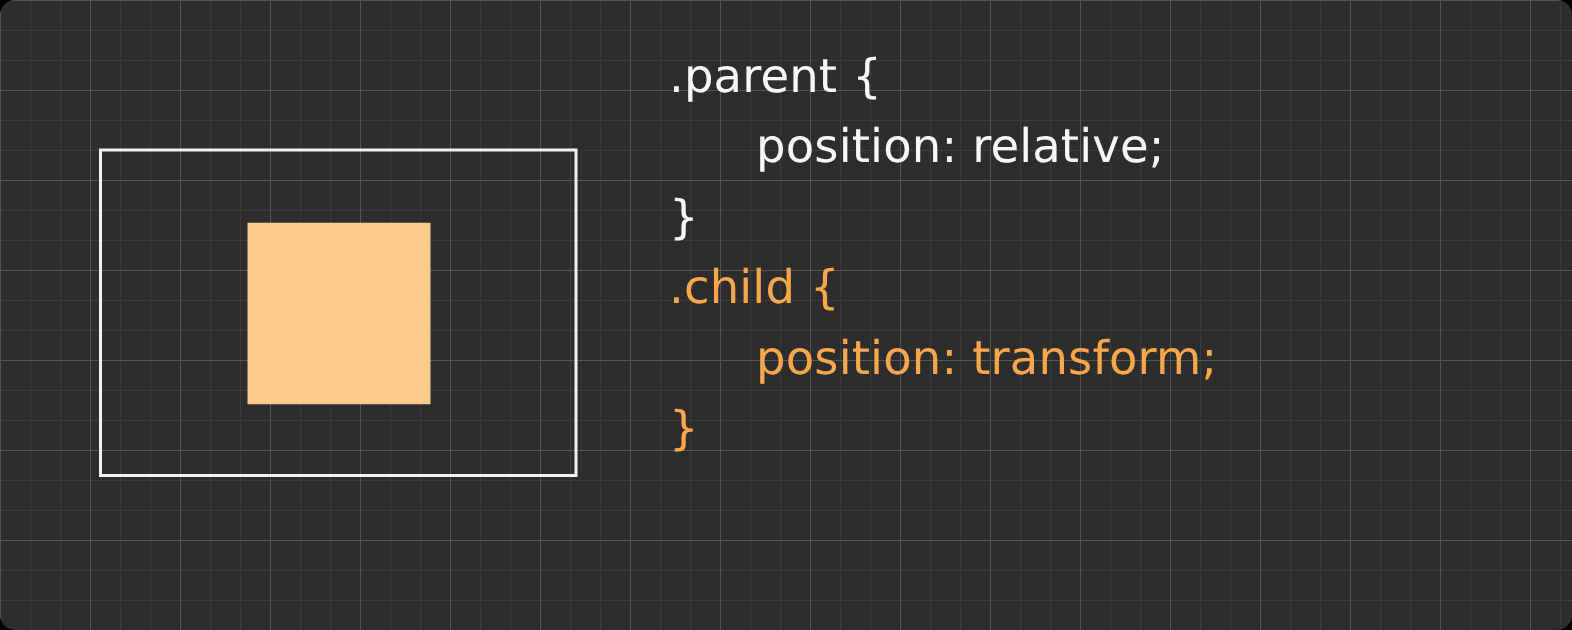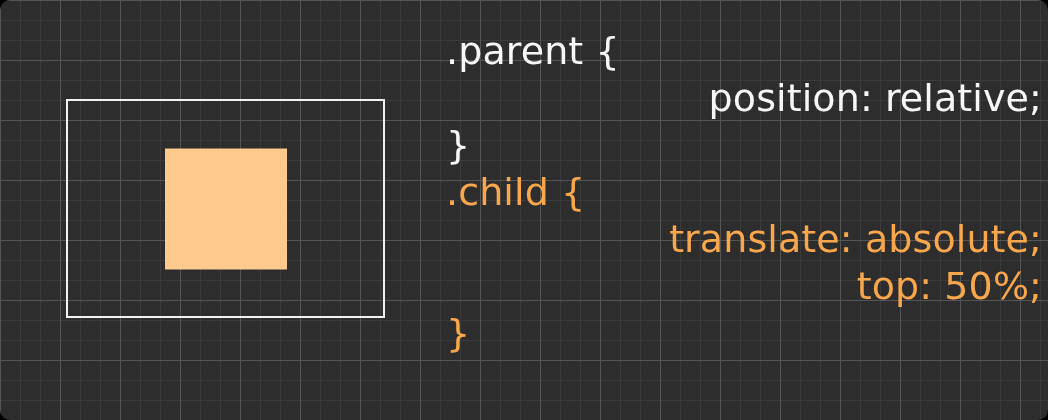--- a/index.html
+++ b/index.html
@@ -72,57 +72,55 @@
   
   #code-panel {
     position: absolute;
     left: 446px;
     top: 28px;
     width: 596px;
   }
 
   .code-line {
     font-family: "DejaVu Sans", sans-serif;
-    font-size: 38px;
+    font-size: 31px;
     line-height: 47px;
     letter-spacing: 0.1px;
     white-space: pre;
   }
 
   .code-line.sel-parent,
   .code-line.decl-parent,
   .code-line.close-parent {
     color: #f7f7f7;
   }
 
   .code-line.sel-child,
   .code-line.decl-child,
   .code-line.close-child {
     color: #f9a74d;
   }
 
   .code-line.indent {
     padding-left: 58px;
-    text-align: right;
   }
 </style>
 </head>
 <body>
 
 <div id="canvas">
 
   <div id="demo-area">
     <div id="parent-box">
       <div id="child-box"></div>
     </div>
   </div>
 
   <div id="code-panel">
     <div class="code-line sel-parent">.parent {</div>
     <div class="code-line decl-parent indent">position: relative;</div>
     <div class="code-line close-parent">}</div>
     <div class="code-line sel-child">.child {</div>
-    <div class="code-line decl-child indent">translate: absolute;</div>
-    <div class="code-line decl-child indent">top: 50%;</div>
+    <div class="code-line decl-child indent">position: transform;</div>
     <div class="code-line close-child">}</div>
   </div>
 
 </div>
 
 </body></html>

